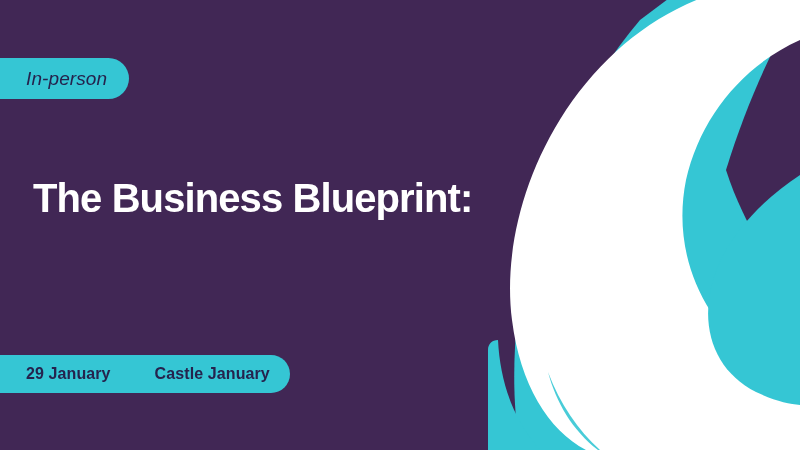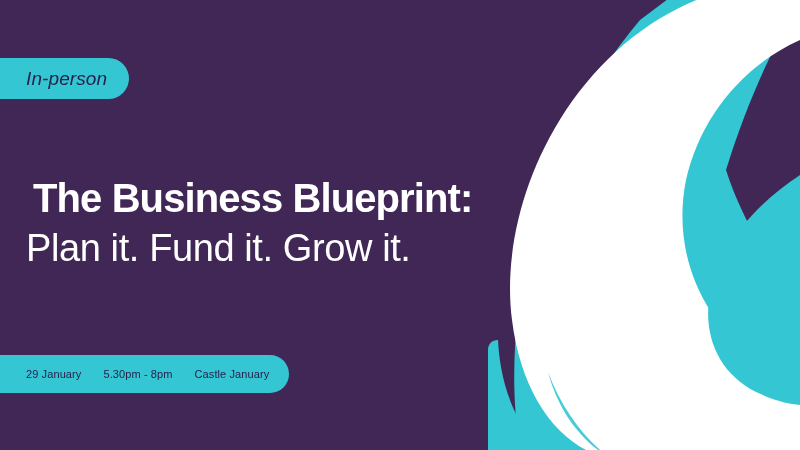--- a/index.html
+++ b/index.html
@@ -83,22 +83,22 @@
   
   #details-pill {
     left: -14px;
     top: 355px;
     height: 38px;
     padding: 0 20px 0 40px;
     z-index: 3;
     gap: 0;
   }
   .detail-item {
-    font-size: 11px;
-    font-weight: 400;
+    font-size: 16px;
+    font-weight: 700;
     color: #25234d;
     letter-spacing: 0.1px;
   }
   .detail-gap { display: inline-block; width: 22px; }
 </style>
 </head>
 <body>
 
 <div id="banner">
 
@@ -136,24 +136,22 @@
 
     <path d="M598,450 C572,430 556,402 548,372 C560,404 578,430 600,450 Z" fill="#35C6D4" opacity="0.9"></path>
   </svg>
 
   <div class="pill" id="badge-pill">
     <span id="badge-label">In-person</span>
   </div>
 
   <div id="headline-block">
     <h1 id="headline-main">The Business Blueprint:</h1>
-    <h2 id="headline-sub">Plan it. Fund it. Grow it.</h2>
   </div>
 
   <div class="pill" id="details-pill">
     <span class="detail-item">29 January</span>
     <span class="detail-gap"></span>
-    <span class="detail-item">5.30pm - 8pm</span>
     <span class="detail-gap"></span>
     <span class="detail-item">Castle January</span>
   </div>
 
 </div>
 
 </body></html>

